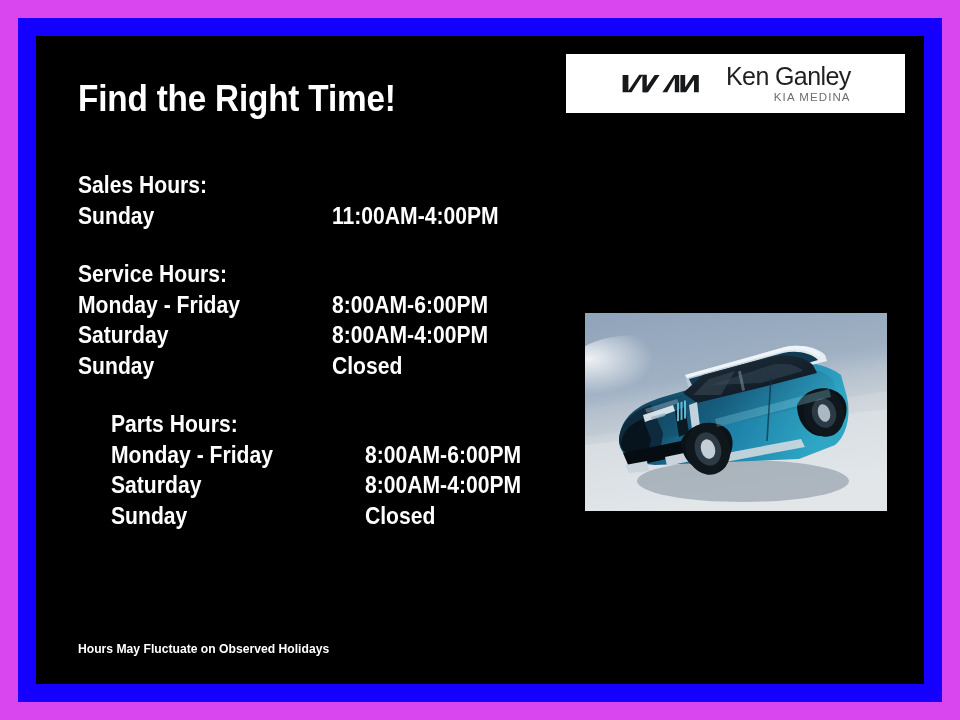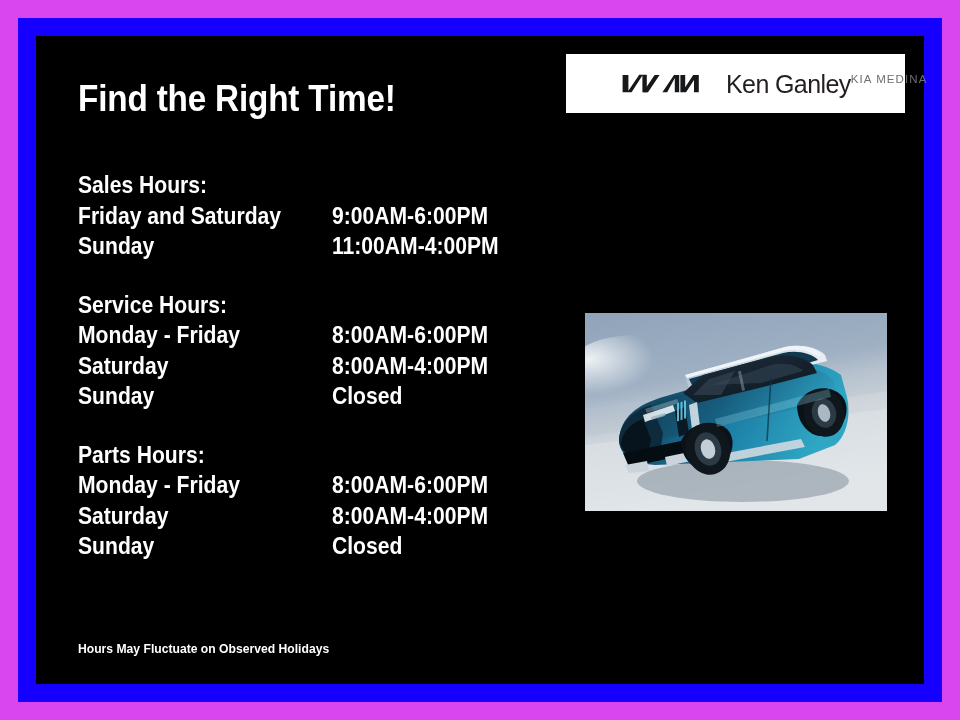--- a/index.html
+++ b/index.html
@@ -38,21 +38,21 @@
     white-space:nowrap;
   }
 
   
   .hours-area {
     position:absolute;
     left:78px; top:170px;
     width:470px;
   }
   .hours-block { margin-bottom:28px; }
-  .hours-block:last-child { margin-bottom:0; }
+  .hours-block:last-child { margin-bottom:0;margin-left:33px; }
 
   .block-heading {
     font-size:24px;
     font-weight:bold;
     color:#ffffff;
     line-height:30.5px;
     transform:scaleX(0.88);
     transform-origin:left center;
     white-space:nowrap;
   }
@@ -94,21 +94,21 @@
     width:339px; height:59px;
     background:#ffffff;
     display:flex;
     align-items:center;
     padding-left:18px;
     gap:18px;
   }
   .kia-mark { width:124px; height:30px; flex:none; }
   .kia-mark svg { display:block; width:100%; height:100%; }
 
-  .dealer-names { display:flex; flex-direction:row; justify-content:center; }
+  .dealer-names { display:flex; flex-direction:column; justify-content:center;text-align:right; }
   .dealer-name {
     font-size:25px;
     color:#231f20;
     line-height:26px;
     letter-spacing:-0.6px;
     white-space:nowrap;
   }
   .dealer-sub {
     font-size:11.5px;
     color:#6d6e70;
@@ -134,24 +134,20 @@
 <div id="slide">
 
   <div class="frame-border"></div>
 
   <div class="title">Find the Right Time!</div>
 
   <div class="hours-area">
 
     <div class="hours-block">
       <div class="block-heading">Sales Hours:</div>
-      <div class="hours-row">
-        <span class="day-label">Friday and Saturday</span>
-        <span class="time-value">9:00AM-6:00PM</span>
-      </div>
       <div class="hours-row">
         <span class="day-label">Sunday</span>
         <span class="time-value">11:00AM-4:00PM</span>
       </div>
     </div>
 
     <div class="hours-block">
       <div class="block-heading">Service Hours:</div>
       <div class="hours-row">
         <span class="day-label">Monday - Friday</span>

